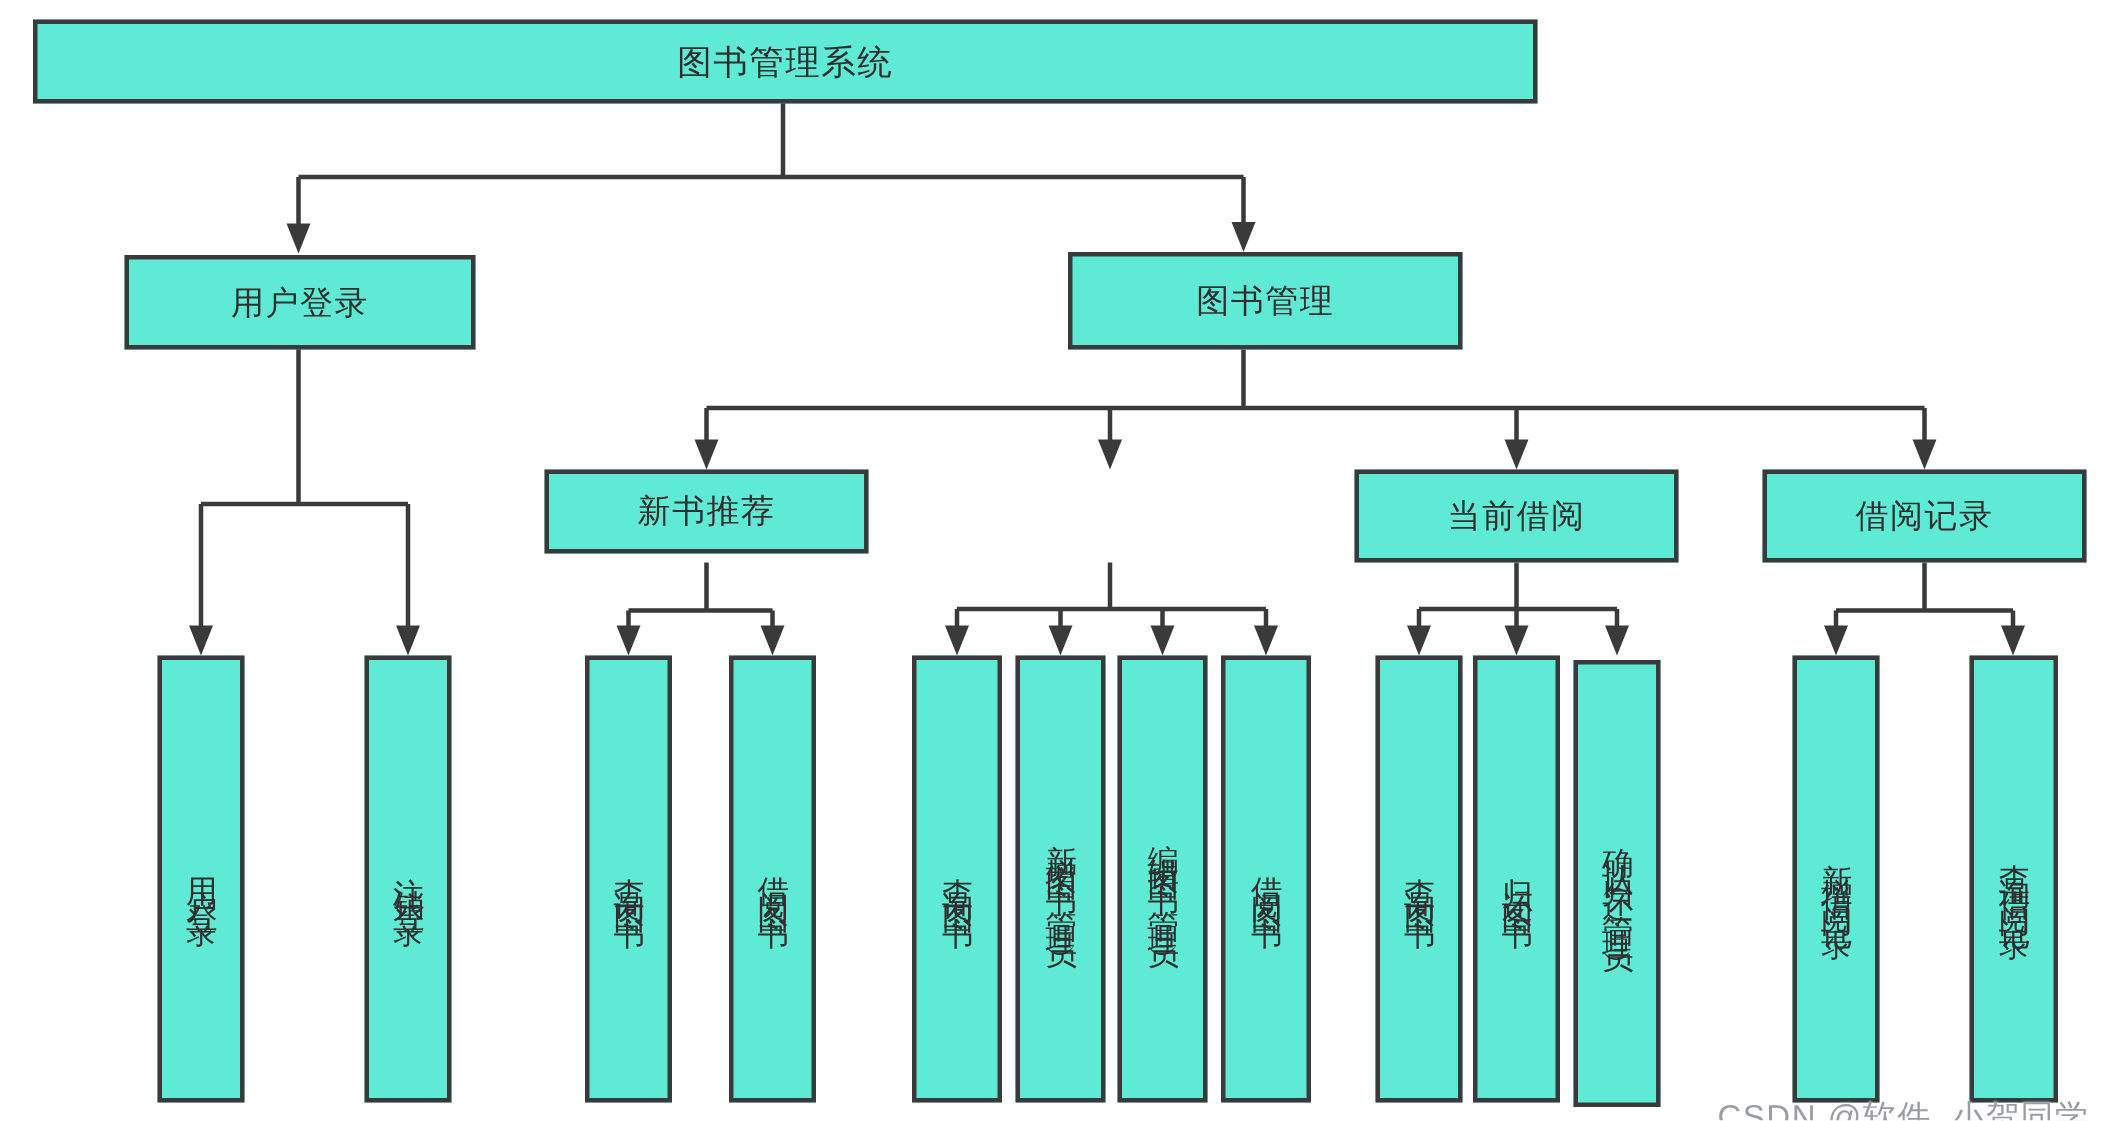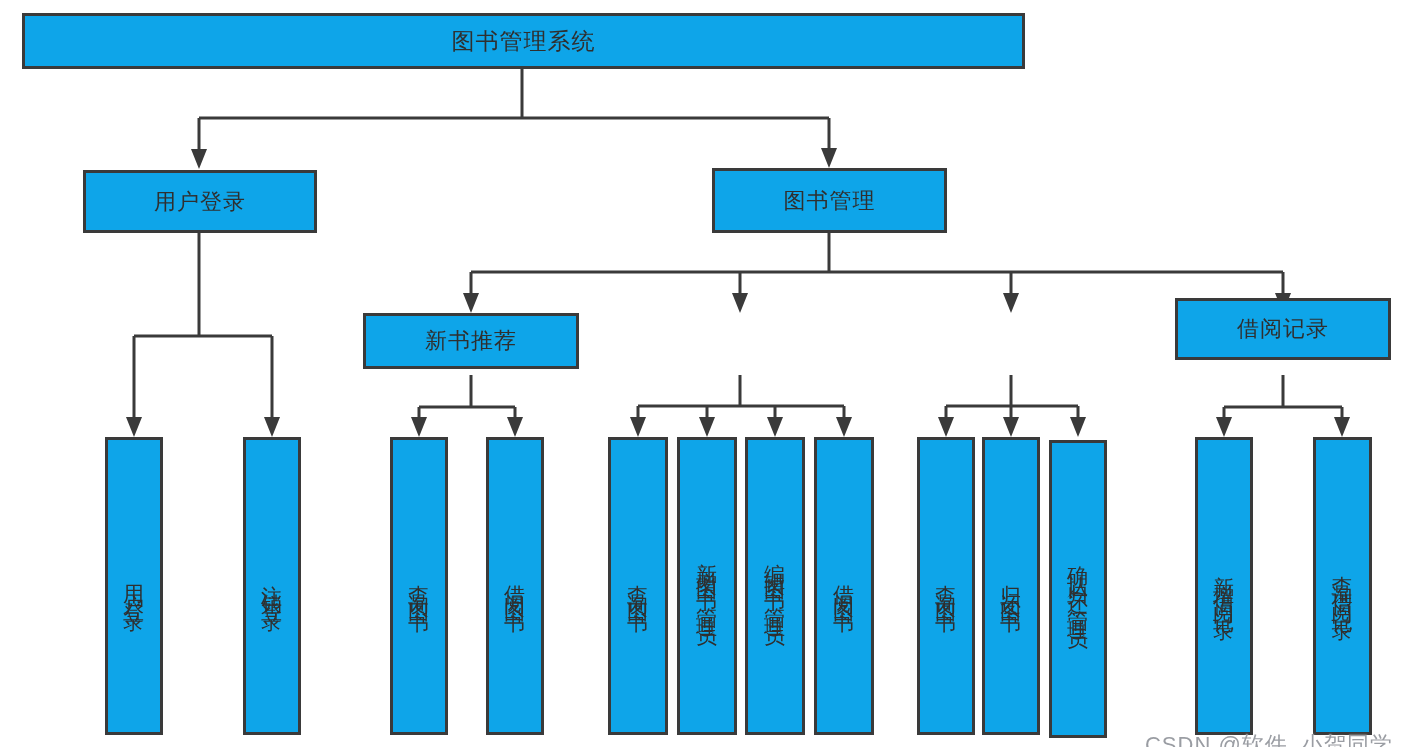--- a/index.html
+++ b/index.html
@@ -14,21 +14,21 @@
   .stage {
     position: relative;
     width: 1405px;
     height: 747px;
     background: var(--bg);
     overflow: hidden;
     color: var(--text);
   }
   .node {
     position: absolute;
-    background: #0ea5e9;
+    background: #5eead4;
     border: 3px solid var(--line);
     display: flex;
     align-items: center;
     justify-content: center;
     font-size: 22px;
     color: var(--text);
     letter-spacing: 1px;
     z-index: 2;
     text-align: center;
   }
@@ -101,24 +101,25 @@
     <polygon points="1070,417 1086,417 1078,437"></polygon>
 
     <path d="M1283 375 V407 M1224 407 H1342 M1224 407 V418 M1342 407 V418"></path>
     <polygon points="1216,417 1232,417 1224,437"></polygon>
     <polygon points="1334,417 1350,417 1342,437"></polygon>
   </svg>
 
   <div class="node root-node" style="left:22px;top:13px;width:1003px;height:56px;">图书管理系统</div>
 
   <div class="node" style="left:83px;top:170px;width:234px;height:63px;">用户登录</div>
-  <div class="node" style="left:712px;top:168px;width:235px;height:65px;">图书管理</div>
+  <div class="node" style="left:712px;top:168px;width:263px;height:65px;">图书管理</div>
 
   <div class="node" style="left:363px;top:313px;width:216px;height:56px;">新书推荐</div>
-  <div class="node" style="left:1175px;top:298px;width:216px;height:62px;">借阅记录</div>
+  <div class="node" style="left:903px;top:313px;width:216px;height:62px;">当前借阅</div>
+  <div class="node" style="left:1175px;top:313px;width:216px;height:62px;">借阅记录</div>
 
   <div class="node vnode" style="left:105px;top:437px;width:58px;height:298px;">用户登录</div>
   <div class="node vnode" style="left:243px;top:437px;width:58px;height:298px;">注销登录</div>
 
   <div class="node vnode" style="left:390px;top:437px;width:58px;height:298px;">查询图书</div>
   <div class="node vnode" style="left:486px;top:437px;width:58px;height:298px;">借阅图书</div>
 
   <div class="node vnode" style="left:608px;top:437px;width:60px;height:298px;">查询图书</div>
   <div class="node vnode" style="left:677px;top:437px;width:60px;height:298px;">新增图书（管理员）</div>
   <div class="node vnode" style="left:745px;top:437px;width:60px;height:298px;">编辑图书（管理员）</div>

